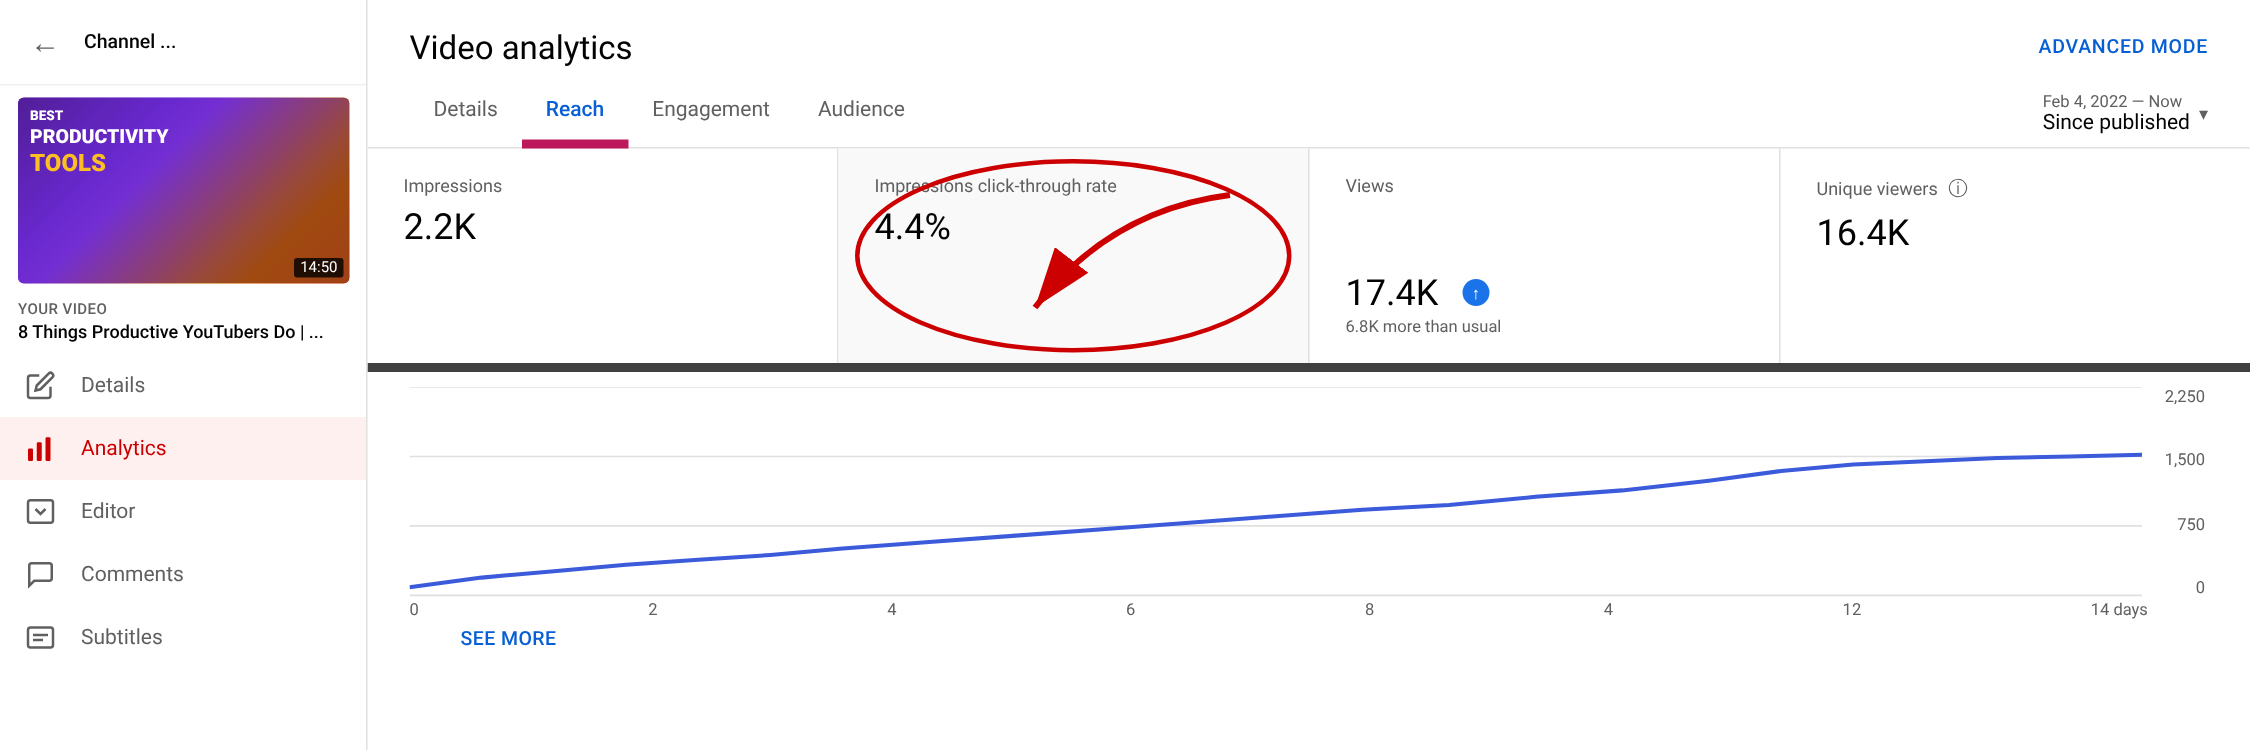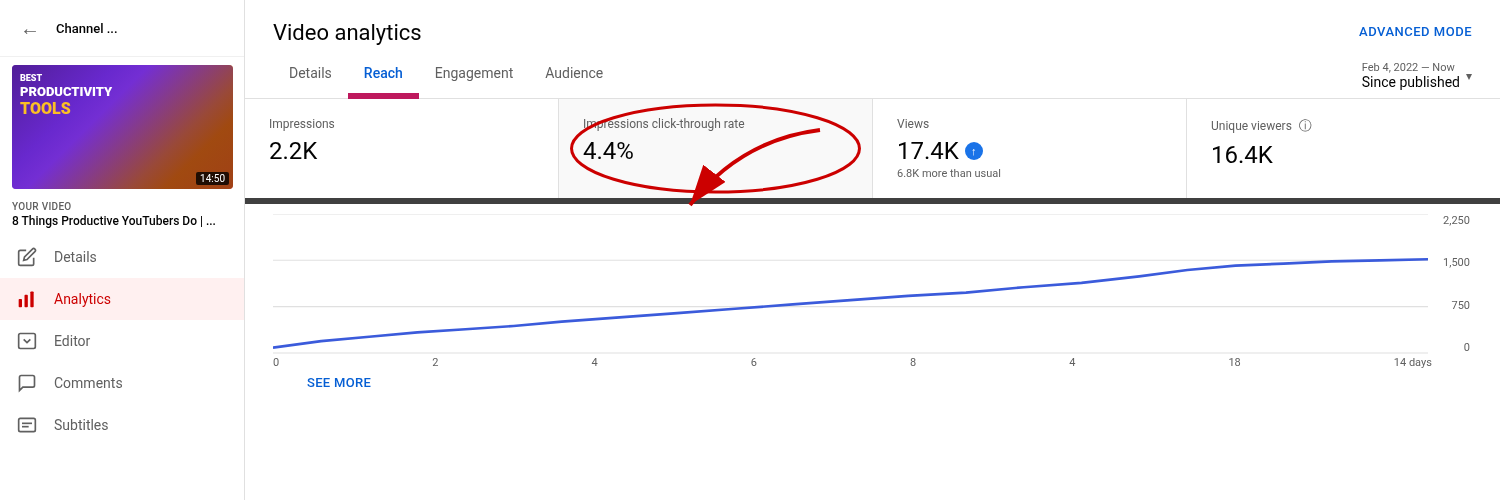--- a/index.html
+++ b/index.html
@@ -219,21 +219,22 @@
       margin-bottom: 6px;
     }
     .stat-value {
       font-size: 24px;
       color: #030303;
       font-weight: 400;
     }
     .stat-value-row {
       display: flex;
       align-items: center;
-      gap: 6px;
+      gap: 16px;
+      margin-top: 44px;
     }
     .stat-badge-up {
       width: 18px;
       height: 18px;
       background: #1a73e8;
       border-radius: 50%;
       display: flex;
       align-items: center;
       justify-content: center;
       color: #fff;
@@ -459,19 +460,19 @@
       </svg>
     </div>
 
     <div class="chart-x-labels">
       <span>0</span>
       <span>2</span>
       <span>4</span>
       <span>6</span>
       <span>8</span>
       <span>4</span>
-      <span>18</span>
+      <span>12</span>
       <span>14 days</span>
     </div>
 
     <div class="see-more">SEE MORE</div>
   </div>
 </div>
 
 </body></html>

